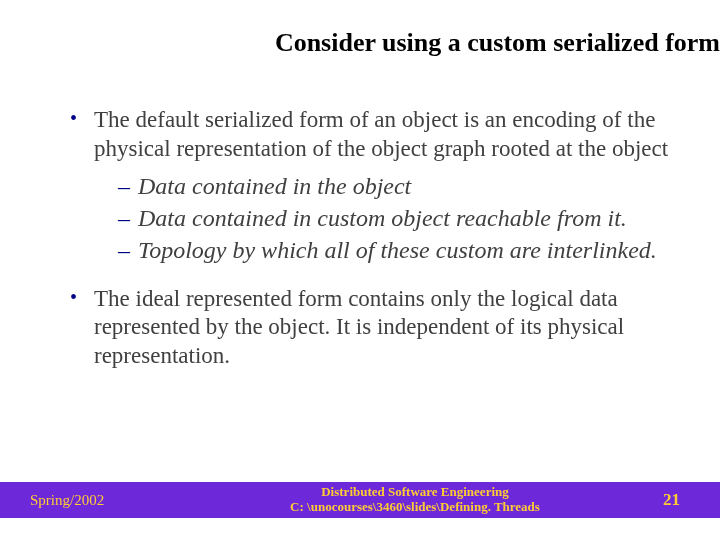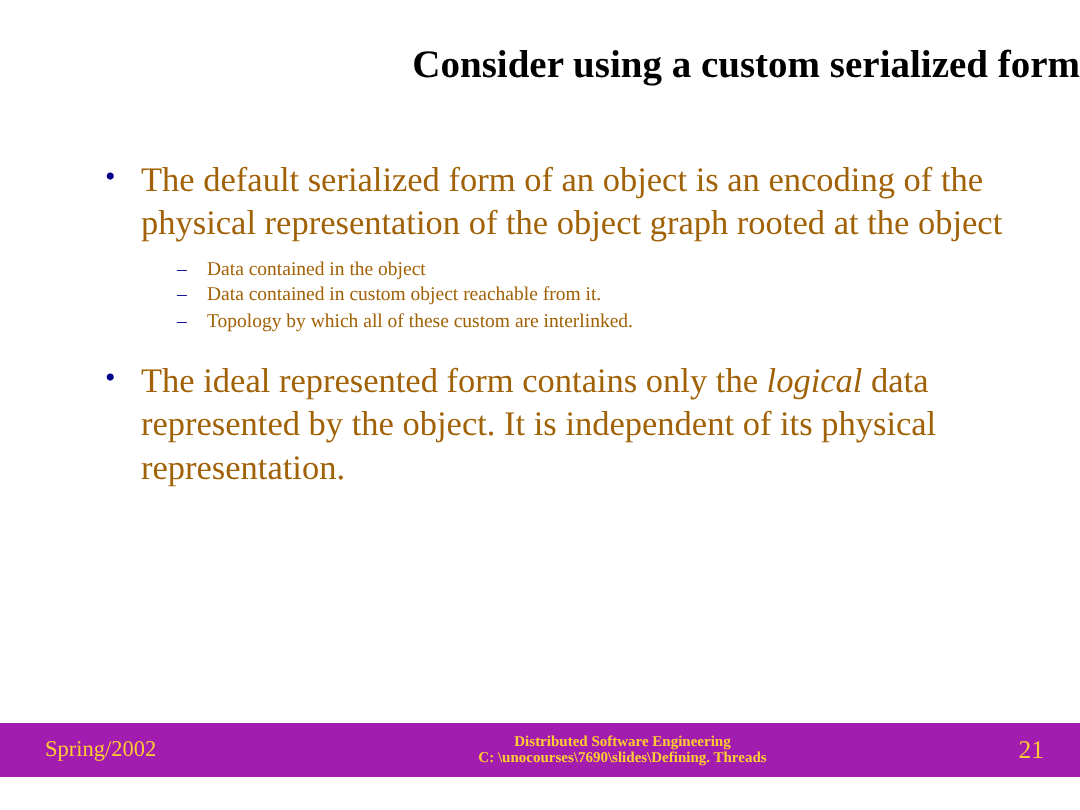--- a/index.html
+++ b/index.html
@@ -11,21 +11,21 @@
   }
   .title {
     text-align: right;
     font-size: 26px;
     font-weight: bold;
     color: #000;
     padding-top: 28px;
   }
   .content {
     padding: 48px 36px 0 70px;
-    color: #a16207;
+    color: #404040;
   }
   .main-item {
     position: relative;
     font-size: 23px;
     line-height: 1.25;
     margin-bottom: 8px;
     padding-left: 24px;
   }
   .main-item::before {
     content: "•";
@@ -35,61 +35,63 @@
     color: #000088;
     font-size: 20px;
   }
   .sub-list {
     padding-left: 24px;
     margin-top: 6px;
     margin-bottom: 18px;
   }
   .sub-item {
     position: relative;
-    font-size: 13px;
+    font-size: 24px;
     line-height: 1.35;
     padding-left: 20px;
+    font-style: italic;
   }
   .sub-item::before {
     content: "–";
     position: absolute;
     left: 0;
     top: 0;
     color: #000088;
   }
-  .italic { font-style: italic; }
+  .italic { }
   .footer {
     position: absolute;
     left: 0;
     bottom: 22px;
     width: 720px;
     height: 36px;
-    background: #a21caf;
+    background: #6d28d9;
     color: #ffcc33;
     display: flex;
     align-items: center;
   }
   .footer-left {
     font-size: 15px;
     padding-left: 30px;
     width: 180px;
     text-align: left;
   }
   .footer-center {
     flex: 1;
     text-align: center;
-    font-size: 10px;
+    font-size: 13px;
     font-weight: bold;
     line-height: 1.15;
   }
   .footer-right {
     width: 70px;
     text-align: right;
-    padding-right: 24px;
+    padding-right: 40px;
     font-size: 17px;
+    font-weight: bold;
   }
 </style>
 </head>
 <body>
 
 <div class="title">Consider using a custom serialized form</div>
 
 <div class="content">
 
   <div class="main-item">
@@ -104,16 +106,16 @@
   <div class="main-item">
     <span>The ideal represented form contains only the </span><span class="italic">logical</span><span> data represented by the object. It is independent of its physical representation.</span>
   </div>
 
 </div>
 
 <div class="footer">
   <div class="footer-left">Spring/2002</div>
   <div class="footer-center">
     <div>Distributed Software Engineering</div>
-    <div>C: \unocourses\7690\slides\Defining. Threads</div>
+    <div>C: \unocourses\3460\slides\Defining. Threads</div>
   </div>
   <div class="footer-right">21</div>
 </div>
 
 </body></html>

